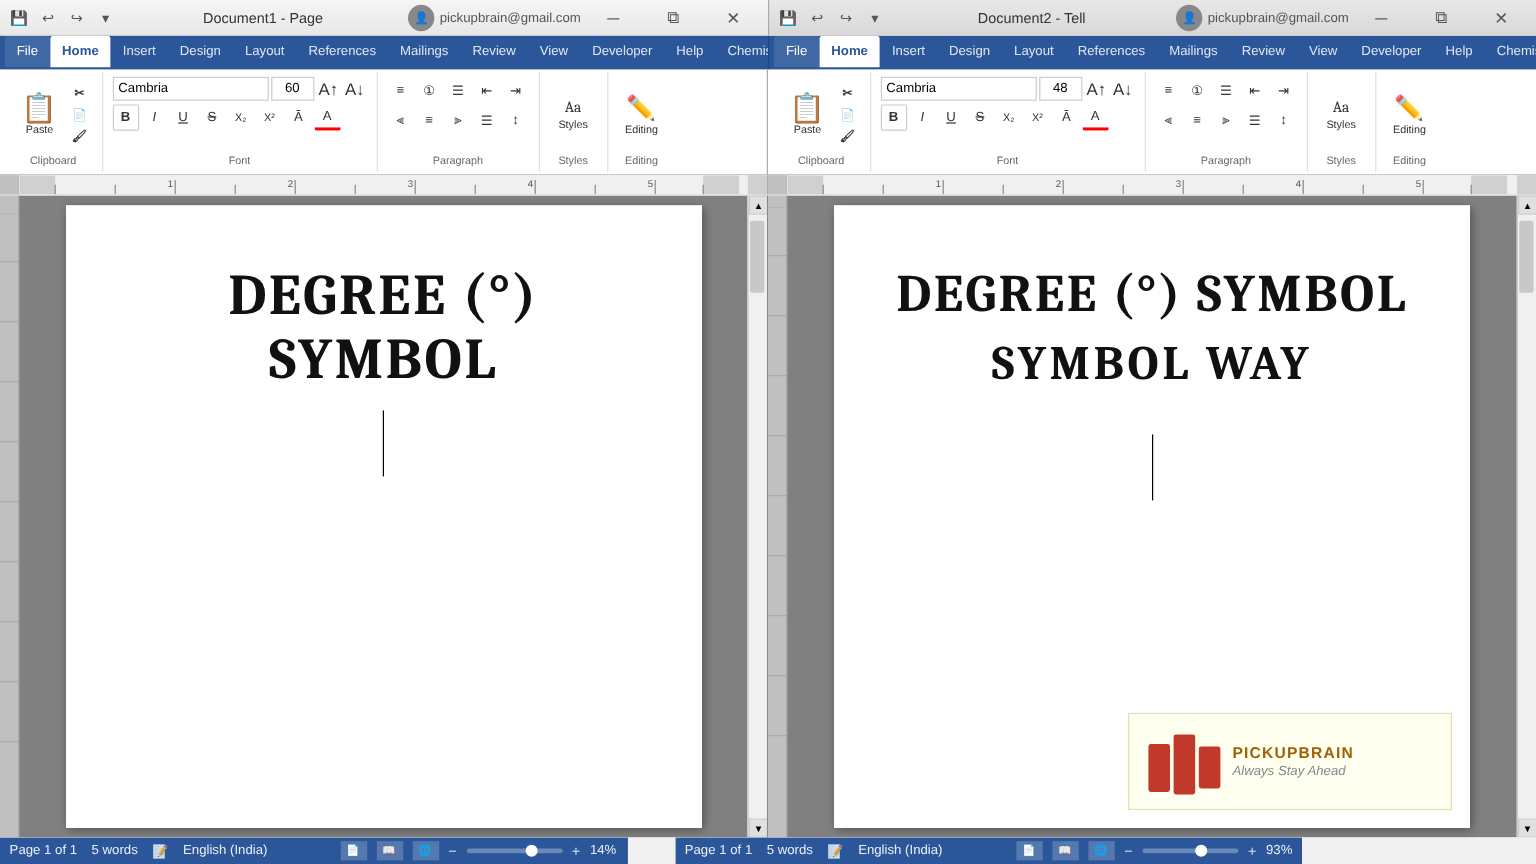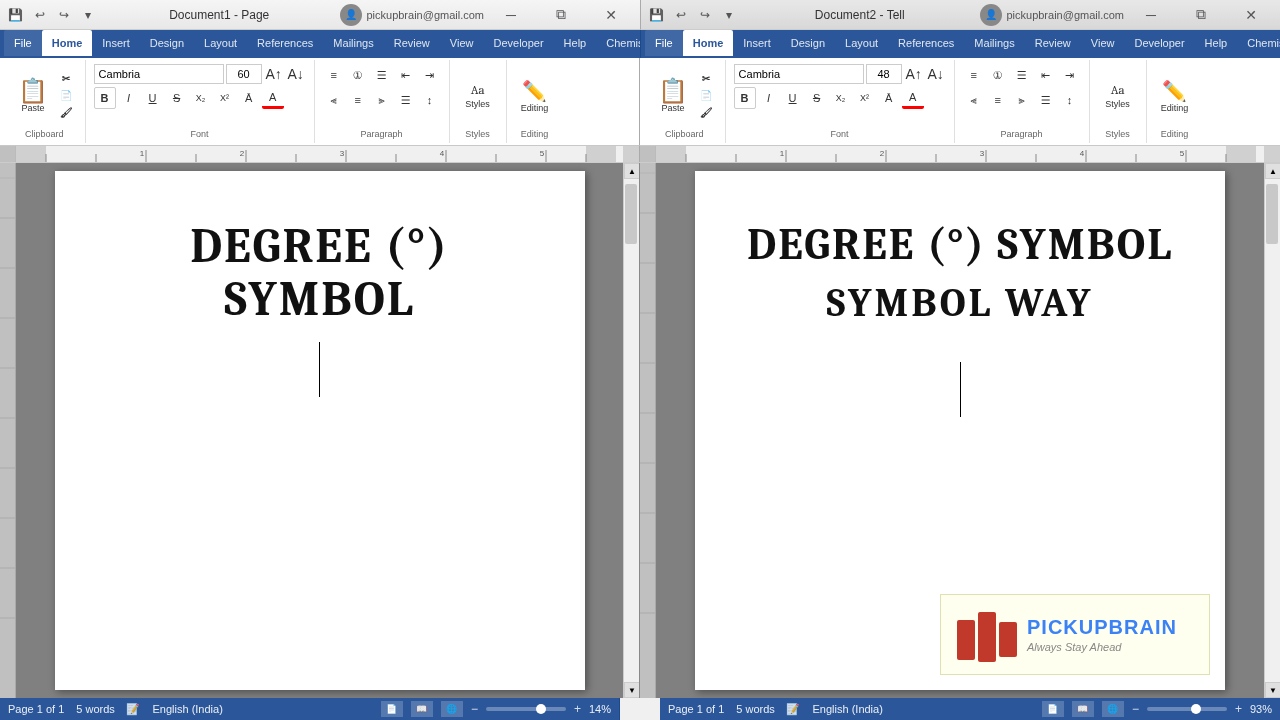--- a/index.html
+++ b/index.html
@@ -67,21 +67,21 @@
     .cursor-area { display: flex; justify-content: center; align-items: center; padding: 5px 0; }
     .status-item { color: rgba(255,255,255,0.9); font-size: 11px; }
     .qat-btn { width: 20px; height: 20px; display: flex; align-items: center; justify-content: center; font-size: 12px; cursor: pointer; border-radius: 2px; color: #555; }
     .qat-title { flex: 1; text-align: center; font-size: 12px; color: #333; }
     .wbtn { width: 46px; height: 30px; display: flex; align-items: center; justify-content: center; font-size: 14px; cursor: pointer; color: #555; }
 
     .both-title-bars { display: flex; width: 1280px; }
     .both-ribbon-tabs { display: flex; width: 1280px; }
     .both-ribbons { display: flex; width: 1280px; }
     .both-docs { display: flex; width: 1280px; flex: 1; overflow: hidden; }
-    .both-status { display: flex; width: 1280px; gap: 40px; }
+    .both-status { display: flex; width: 1085px; gap: 40px; }
 
     .half-qat { width: 640px; display: flex; align-items: center; height: 30px; background: linear-gradient(180deg, #f5f5f5, #e8e8e8); border-bottom: 1px solid #ccc; padding: 0 6px; gap: 4px; }
     .half-qat.right-qat { background: linear-gradient(180deg, #e8e8e8, #d8d8d8); }
 
     .half-ribbon-tabs { width: 640px; display: flex; align-items: flex-start; height: 28px; background: #2b579a; padding: 0 4px; }
     .half-ribbon { width: 640px; background: #fff; border-bottom: 1px solid #c8c8c8; display: flex; align-items: stretch; padding: 2px 4px; min-height: 88px; overflow: hidden; }
 
     .half-doc { width: 640px; display: flex; flex-direction: column; overflow: hidden; }
     .half-status { width: 640px; height: 22px; background: #2b579a; display: flex; align-items: center; padding: 0 8px; color: white; font-size: 11px; gap: 12px; }
   </style>
@@ -448,21 +448,21 @@
               <div style="width:1px; height:55px; background:#000; display:inline-block;"></div>
             </div>
 
             <div style="position:absolute; bottom:15px; right:15px; background:#fffff0; border:1px solid #e0e0b0; padding:12px 16px; display:flex; align-items:center; gap:10px; width:270px;">
               <div style="display:flex; align-items:flex-end; gap:3px; height:55px;">
                 <div style="width:18px; height:40px; background:#c0392b; border-radius:2px; margin-bottom:2px;"></div>
                 <div style="width:18px; height:50px; background:#c0392b; border-radius:2px;"></div>
                 <div style="width:18px; height:35px; background:#c0392b; border-radius:2px; margin-bottom:5px;"></div>
               </div>
               <div>
-                <div style="font-size:20px; font-weight:bold; color:#3b82f6; letter-spacing:1px; font-family:'Segoe UI',Arial,sans-serif;">PICKUPBRAIN</div>
+                <div style="font-size:13px; font-weight:bold; color:#a16207; letter-spacing:1px; font-family:'Segoe UI',Arial,sans-serif;">PICKUPBRAIN</div>
                 <div style="font-size:11px; color:#888; font-style:italic; margin-top:2px;">Always Stay Ahead</div>
               </div>
             </div>
           </div>
         </div>
 
         <div style="width:16px; background:#f0f0f0; border-left:1px solid #ccc; display:flex; flex-direction:column;">
           <div style="width:16px;height:16px;background:#e0e0e0;border:1px solid #ccc;display:flex;align-items:center;justify-content:center;cursor:pointer;font-size:8px;">▲</div>
           <div style="flex:1;background:#f0f0f0;position:relative;">
             <div style="width:12px;height:60px;background:#c8c8c8;position:absolute;top:5px;left:1px;border-radius:2px;"></div>

